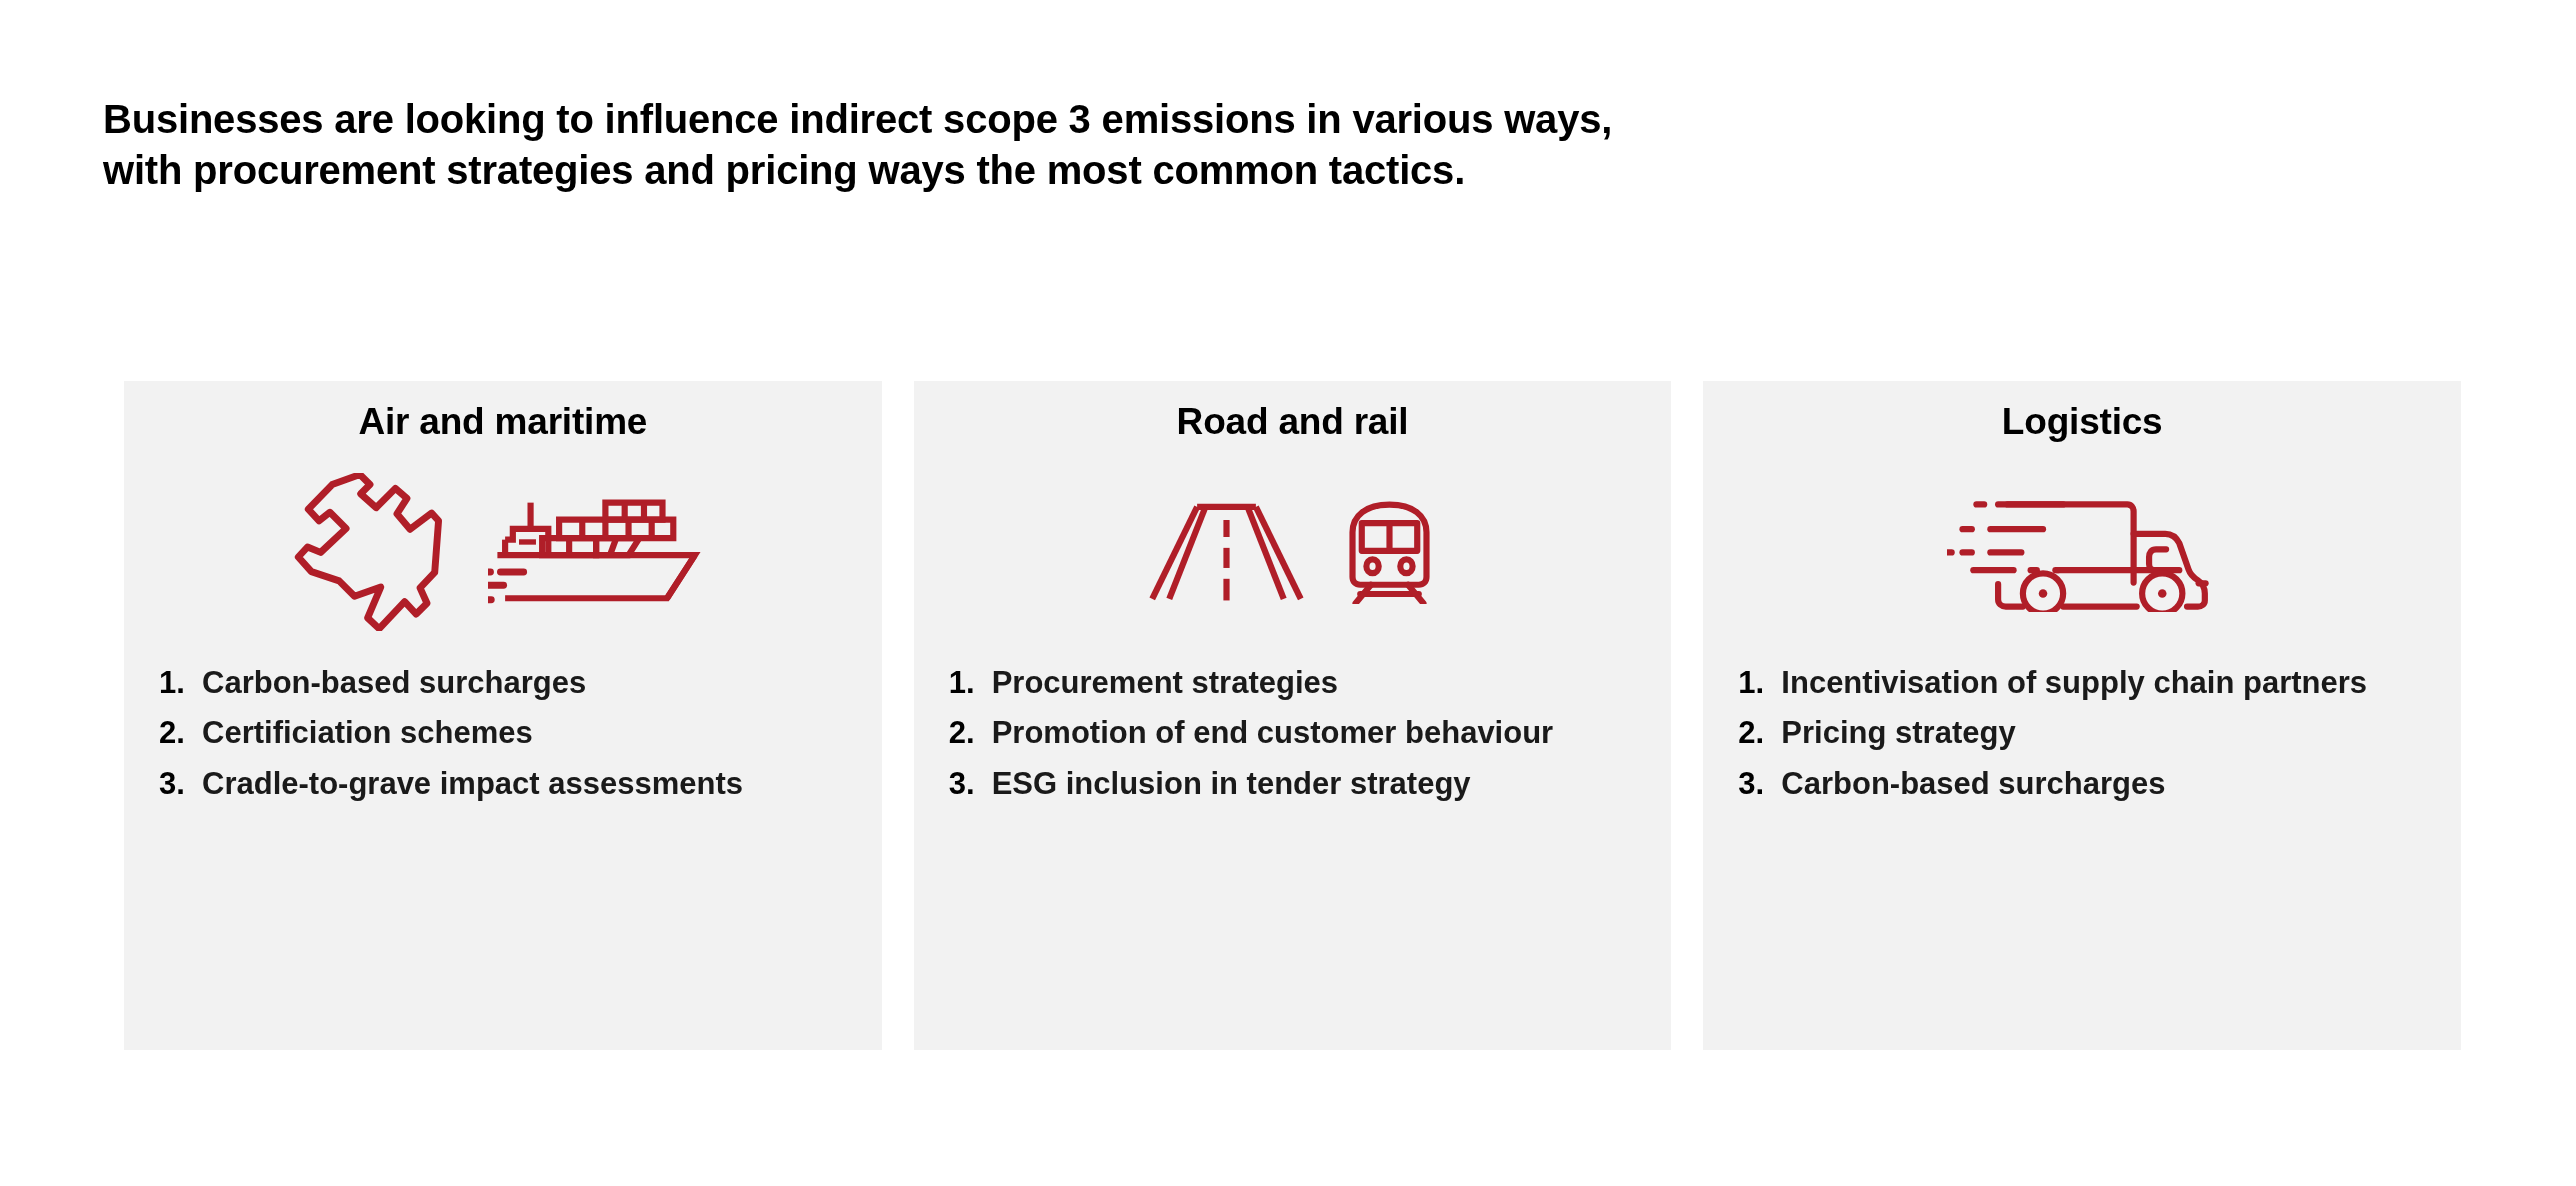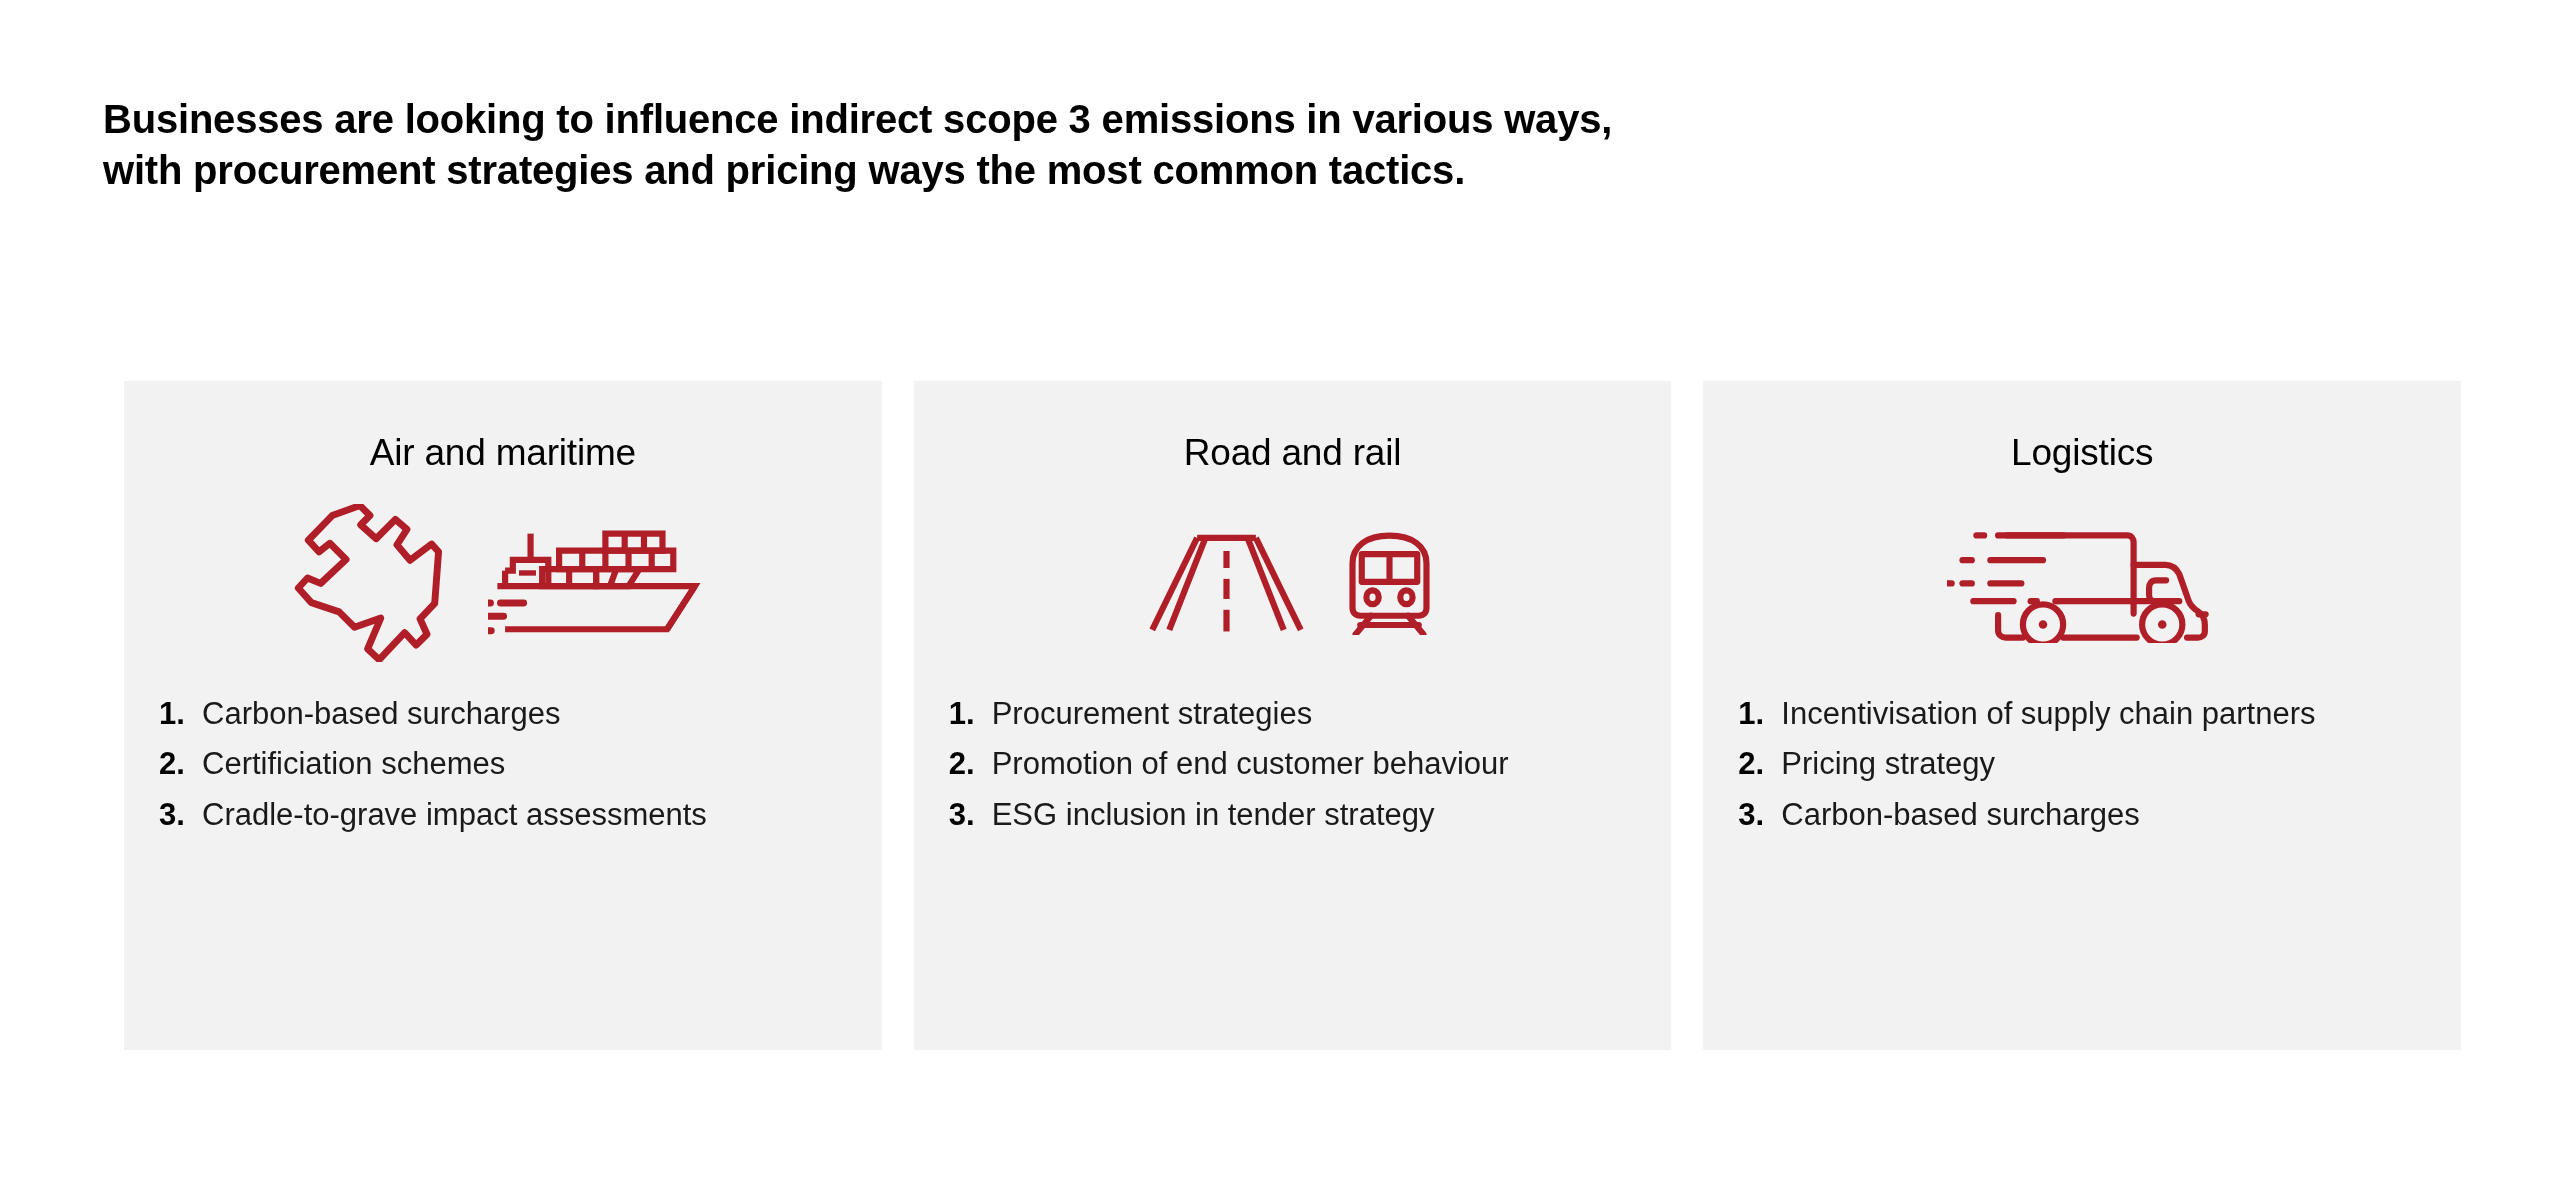--- a/index.html
+++ b/index.html
@@ -58,23 +58,23 @@
     display: flex;
     flex-direction: column;
     align-items: stretch;
     box-sizing: border-box;
   }
 
   .card-title {
     text-align: center;
     color: #000000;
     font-size: 37px;
-    font-weight: normal;
+    font-weight: bold;
     letter-spacing: -0.2px;
-    margin-top: 52px;
+    margin-top: 21px;
     line-height: 1.1;
   }
 
   .card-icons {
     height: 185px;
     margin-top: 17px;
     display: flex;
     flex-direction: row;
     align-items: center;
     justify-content: center;
@@ -107,21 +107,21 @@
   .li-num {
     font-weight: bold;
     color: #000000;
     min-width: 43px;
     flex: 0 0 auto;
     font-size: 31px;
     line-height: 1.32;
   }
   .li-text {
     flex: 1 1 auto;
-    font-weight: normal;
+    font-weight: bold;
     color: #1a1a1a;
   }
 </style>
 </head>
 <body>
 
 <div id="root">
 
   <div class="headline">
     <span class="headline-line">Businesses are looking to influence indirect scope 3 emissions in various ways,</span>

